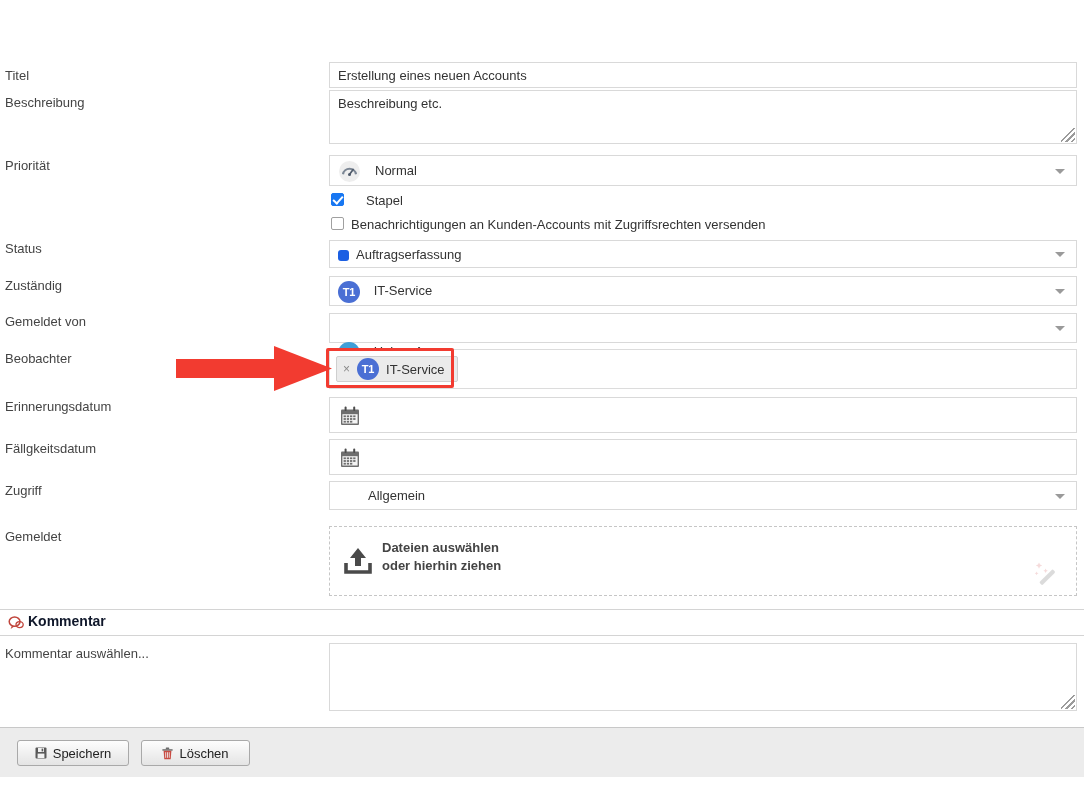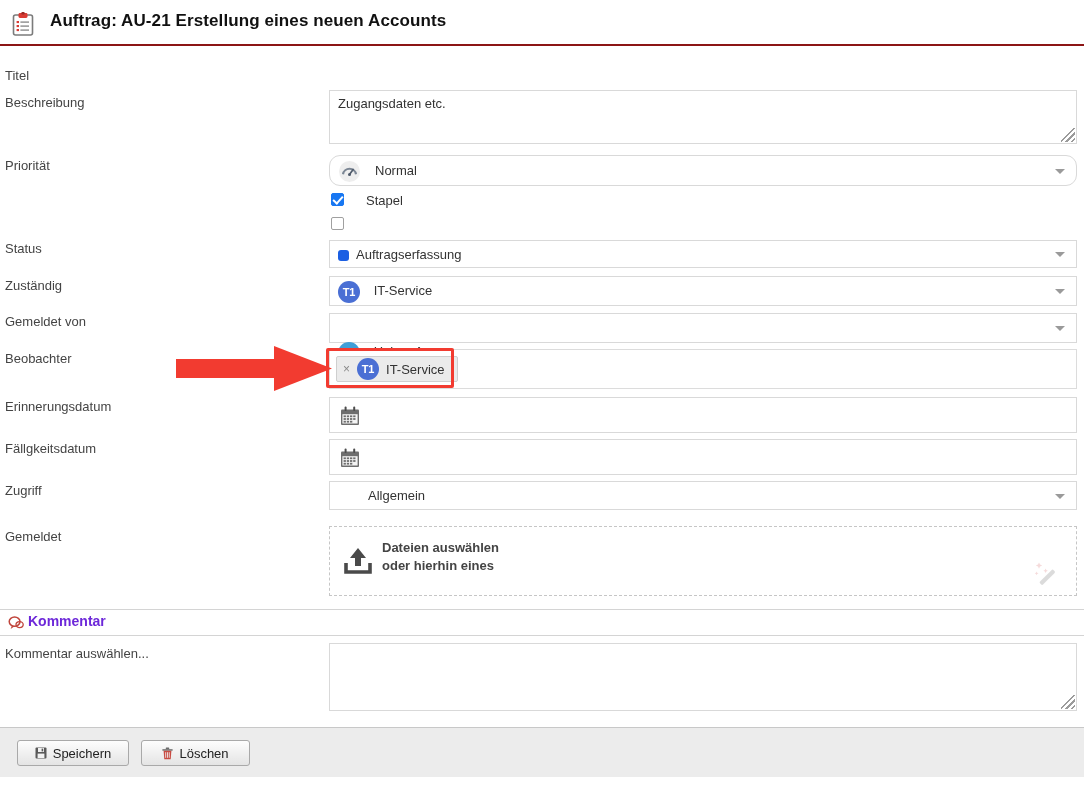--- a/index.html
+++ b/index.html
@@ -107,21 +107,21 @@
   .drop-ic { position:absolute; left:12px; top:18px; width:32px; height:32px; }
   .drop-t1 { position:absolute; left:52px; top:13px; font-size:13px; color:#444; }
   .drop-t2 { position:absolute; left:52px; top:31px; font-size:13px; color:#444; }
   .wand { position:absolute; right:16px; bottom:10px; width:26px; height:26px; opacity:.30; }
 
   
   .sec-hdr {
     position:absolute; left:0; width:1084px; height:1px; background:#d4d4d4;
   }
   .sec-title {
-    position:absolute; left:28px; font-size:14px; font-weight:bold; color:#6d28d9;
+    position:absolute; left:28px; font-size:14px; font-weight:bold; color:#0f172a;
   }
   .sec-icon { position:absolute; left:8px; width:16px; height:16px; }
 
   
   .footer {
     position:absolute; left:0; top:727px; width:1084px; height:50px;
     background:#ececec; border-top:1px solid #c8c8c8;
   }
   .btn {
     position:absolute; top:12px; height:26px;
@@ -132,76 +132,60 @@
     cursor:pointer; padding:0 12px;
   }
   .i-save { width:12px; height:12px; }
   .i-trash { width:11px; height:13px; }
 </style>
 </head>
 <body>
 
 <div class="page">
 
-  <div class="hdr">
-    <span class="hdr-icon">
-      <svg viewBox="0 0 22 24" width="22" height="24">
-        <rect x="1.5" y="3" width="19" height="20" rx="2" fill="#fff" stroke="#7b7b7b" stroke-width="1.6"></rect>
-        <rect x="6.5" y="1" width="9" height="5" rx="1.4" fill="#d93b34"></rect>
-        <rect x="9.3" y="0" width="3.4" height="2.6" rx="1" fill="#9a2a24"></rect>
-        <g fill="#d93b34">
-            <rect x="4.6" y="9" width="2.4" height="2.1"></rect>
-            <rect x="4.6" y="13" width="2.4" height="2.1"></rect>
-            <rect x="4.6" y="17" width="2.4" height="2.1"></rect>
-          </g>
-        <g fill="#8d8d8d">
-            <rect x="8.4" y="9.4" width="8.6" height="1.4"></rect>
-            <rect x="8.4" y="13.4" width="8.6" height="1.4"></rect>
-            <rect x="8.4" y="17.4" width="8.6" height="1.4"></rect>
-          </g>
-      </svg>
-    </span>
-    <div class="hdr-title">Auftrag: AU-21 Erstellung eines neuen Accounts</div>
-  </div>
 
   <div class="label" style="top:68px">Titel</div>
   <div class="label" style="top:95px">Beschreibung</div>
   <div class="label" style="top:158px">Priorität</div>
   <div class="label" style="top:241px">Status</div>
   <div class="label" style="top:278px">Zuständig</div>
   <div class="label" style="top:314px">Gemeldet von</div>
   <div class="label" style="top:351px">Beobachter</div>
   <div class="label" style="top:399px">Erinnerungsdatum</div>
   <div class="label" style="top:441px">Fällgkeitsdatum</div>
   <div class="label" style="top:483px">Zugriff</div>
   <div class="label" style="top:529px">Gemeldet</div>
 
+  <div class="field" style="top:62px; height:26px;">
+    <div class="txt">Erstellung eines neuen Accounts</div>
+  </div>
 
   <div class="field" style="top:90px; height:54px;">
-    <div class="txt">Zugangsdaten etc.</div>
+    <div class="txt">Beschreibung etc.</div>
     <span class="resize-h"></span>
   </div>
 
-  <div class="field" style="top:155px; height:31px;border-radius:11px;">
+  <div class="field" style="top:155px; height:31px;">
     <span style="position:absolute;left:9px;top:5px;">
       <svg viewBox="0 0 21 21" width="21" height="21">
         <circle cx="10.5" cy="10.5" r="10.5" fill="#eeeeee"></circle>
         <path d="M4 13.2a6.6 6.6 0 0 1 13 0" fill="none" stroke="#7b8694" stroke-width="2.1"></path>
         <path d="M10.5 13.4 L14.1 8.4" stroke="#4f5b6b" stroke-width="1.7" stroke-linecap="round"></path>
         <circle cx="10.5" cy="13.4" r="1.5" fill="#4f5b6b"></circle>
       </svg>
     </span>
     <div class="txt" style="padding-left:45px; padding-top:7px;">Normal</div>
     <span class="caret"></span>
   </div>
 
   <span class="cb on" style="left:331px; top:193px;"></span>
   <span class="cb-lbl" style="left:351px; top:193px;margin-left:15px;">Stapel</span>
 
   <span class="cb" style="left:331px; top:217px;"></span>
+  <span class="cb-lbl" style="left:351px; top:217px;">Benachrichtigungen an Kunden-Accounts mit Zugriffsrechten versenden</span>
 
   <div class="field" style="top:240px; height:28px;">
     <div class="txt" style="padding-top:6px;">
       <span class="swatch"></span><span>Auftragserfassung</span>
     </div>
     <span class="caret"></span>
   </div>
 
   <div class="field" style="top:276px; height:30px;">
     <div class="txt" style="padding:4px 8px;">
@@ -292,21 +276,21 @@
   </div>
 
   <div class="drop" style="top:526px;font-weight:bold;">
     <span class="drop-ic">
       <svg viewBox="0 0 32 32" width="32" height="32">
         <polygon points="16,3 24,13 19,13 19,21 13,21 13,13 8,13" fill="#4a4a4a"></polygon>
         <path d="M4 18 L4 27 L28 27 L28 18" fill="none" stroke="#4a4a4a" stroke-width="3.6"></path>
       </svg>
     </span>
     <div class="drop-t1">Dateien auswählen</div>
-    <div class="drop-t2">oder hierhin eines</div>
+    <div class="drop-t2">oder hierhin ziehen</div>
     <span class="wand">
       <svg viewBox="0 0 26 26" width="26" height="26">
         <rect x="4" y="16.5" width="19" height="4.2" rx="1.6" transform="rotate(-45 13 18.6)" fill="#8b8b8b"></rect>
         <g fill="#e08a8a">
           <path d="M5 3.4 l1 2.2 2.2 1 -2.2 1 -1 2.2 -1-2.2 -2.2-1 2.2-1z"></path>
           <path d="M11.6 9.6 l.7 1.5 1.5.7 -1.5.7 -.7 1.5 -.7-1.5 -1.5-.7 1.5-.7z"></path>
           <path d="M2.6 12.4 l.6 1.3 1.3.6 -1.3.6 -.6 1.3 -.6-1.3 -1.3-.6 1.3-.6z"></path>
         </g>
       </svg>
     </span>

